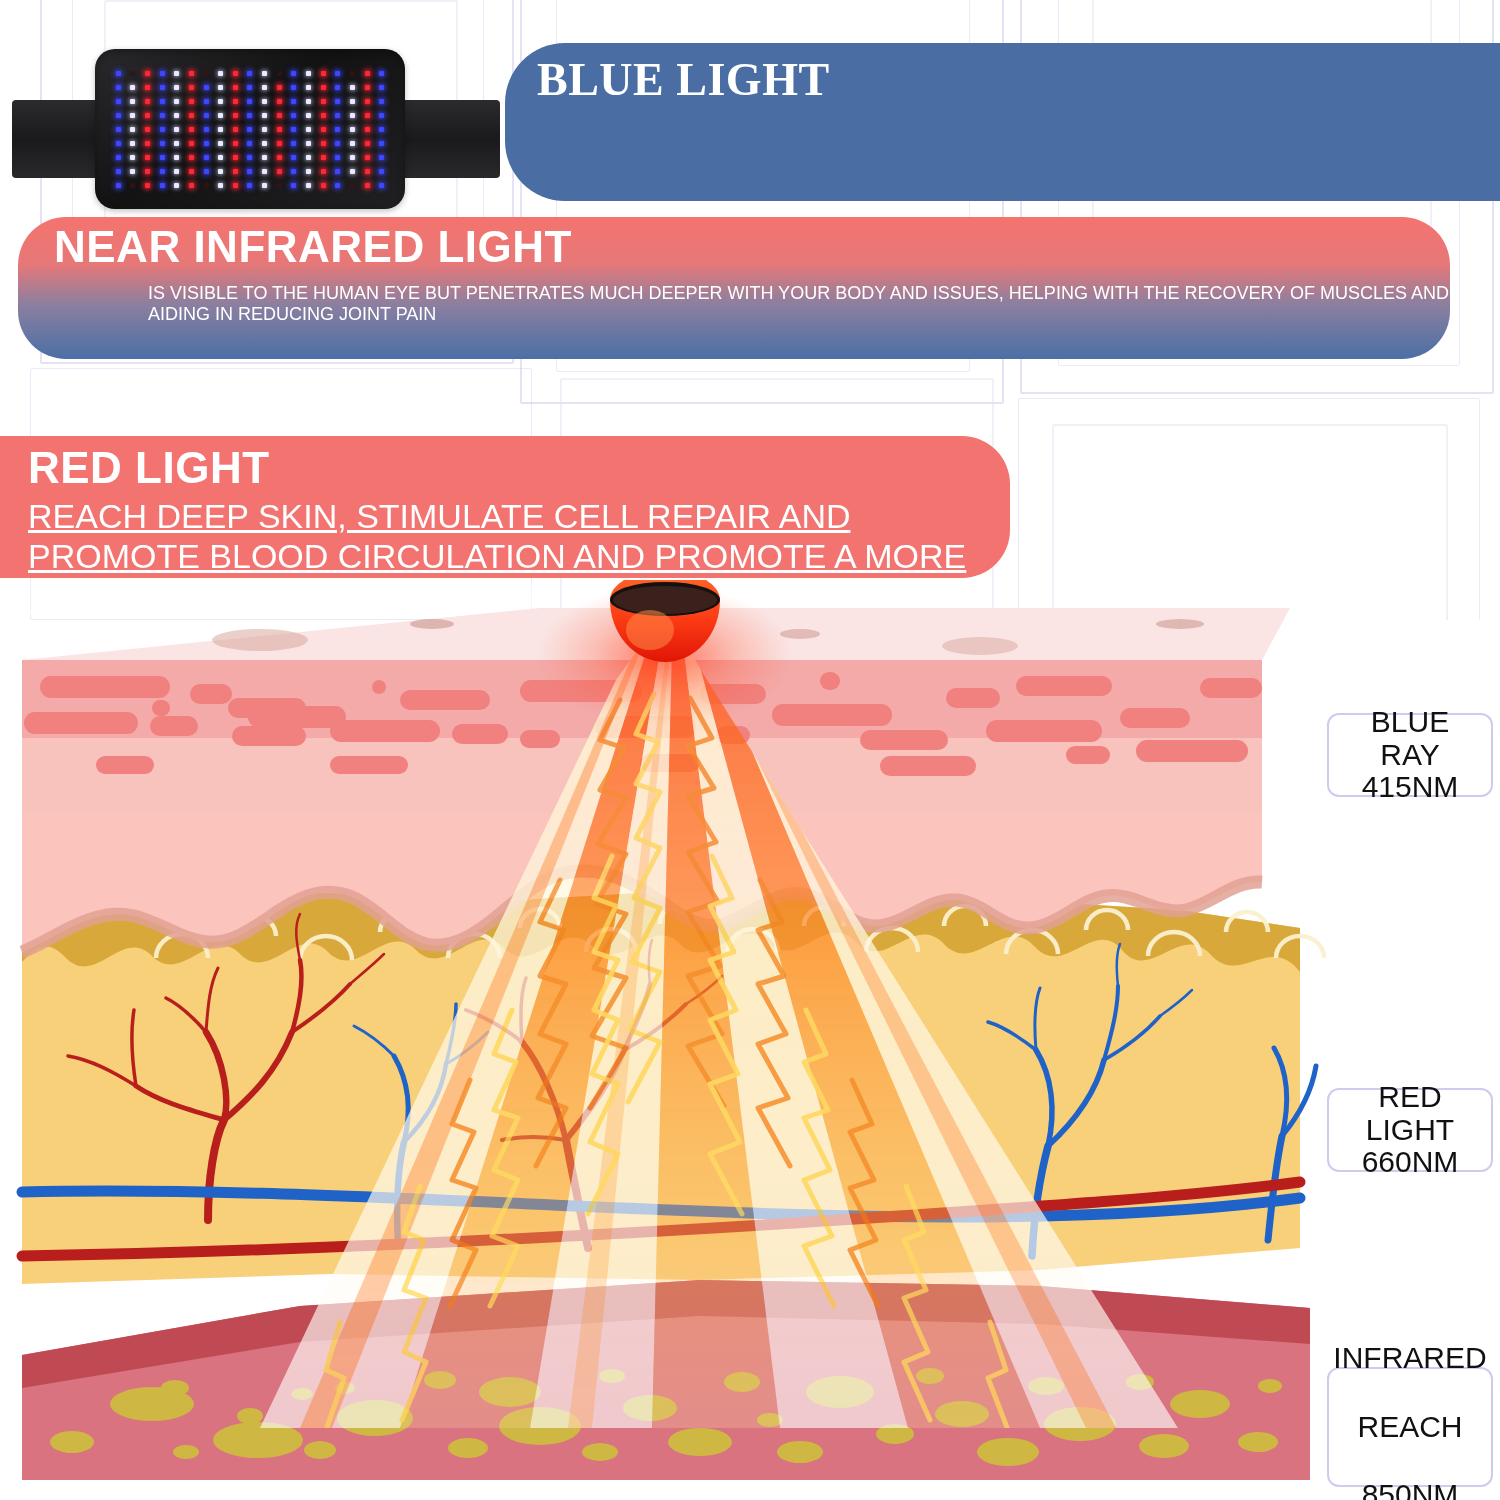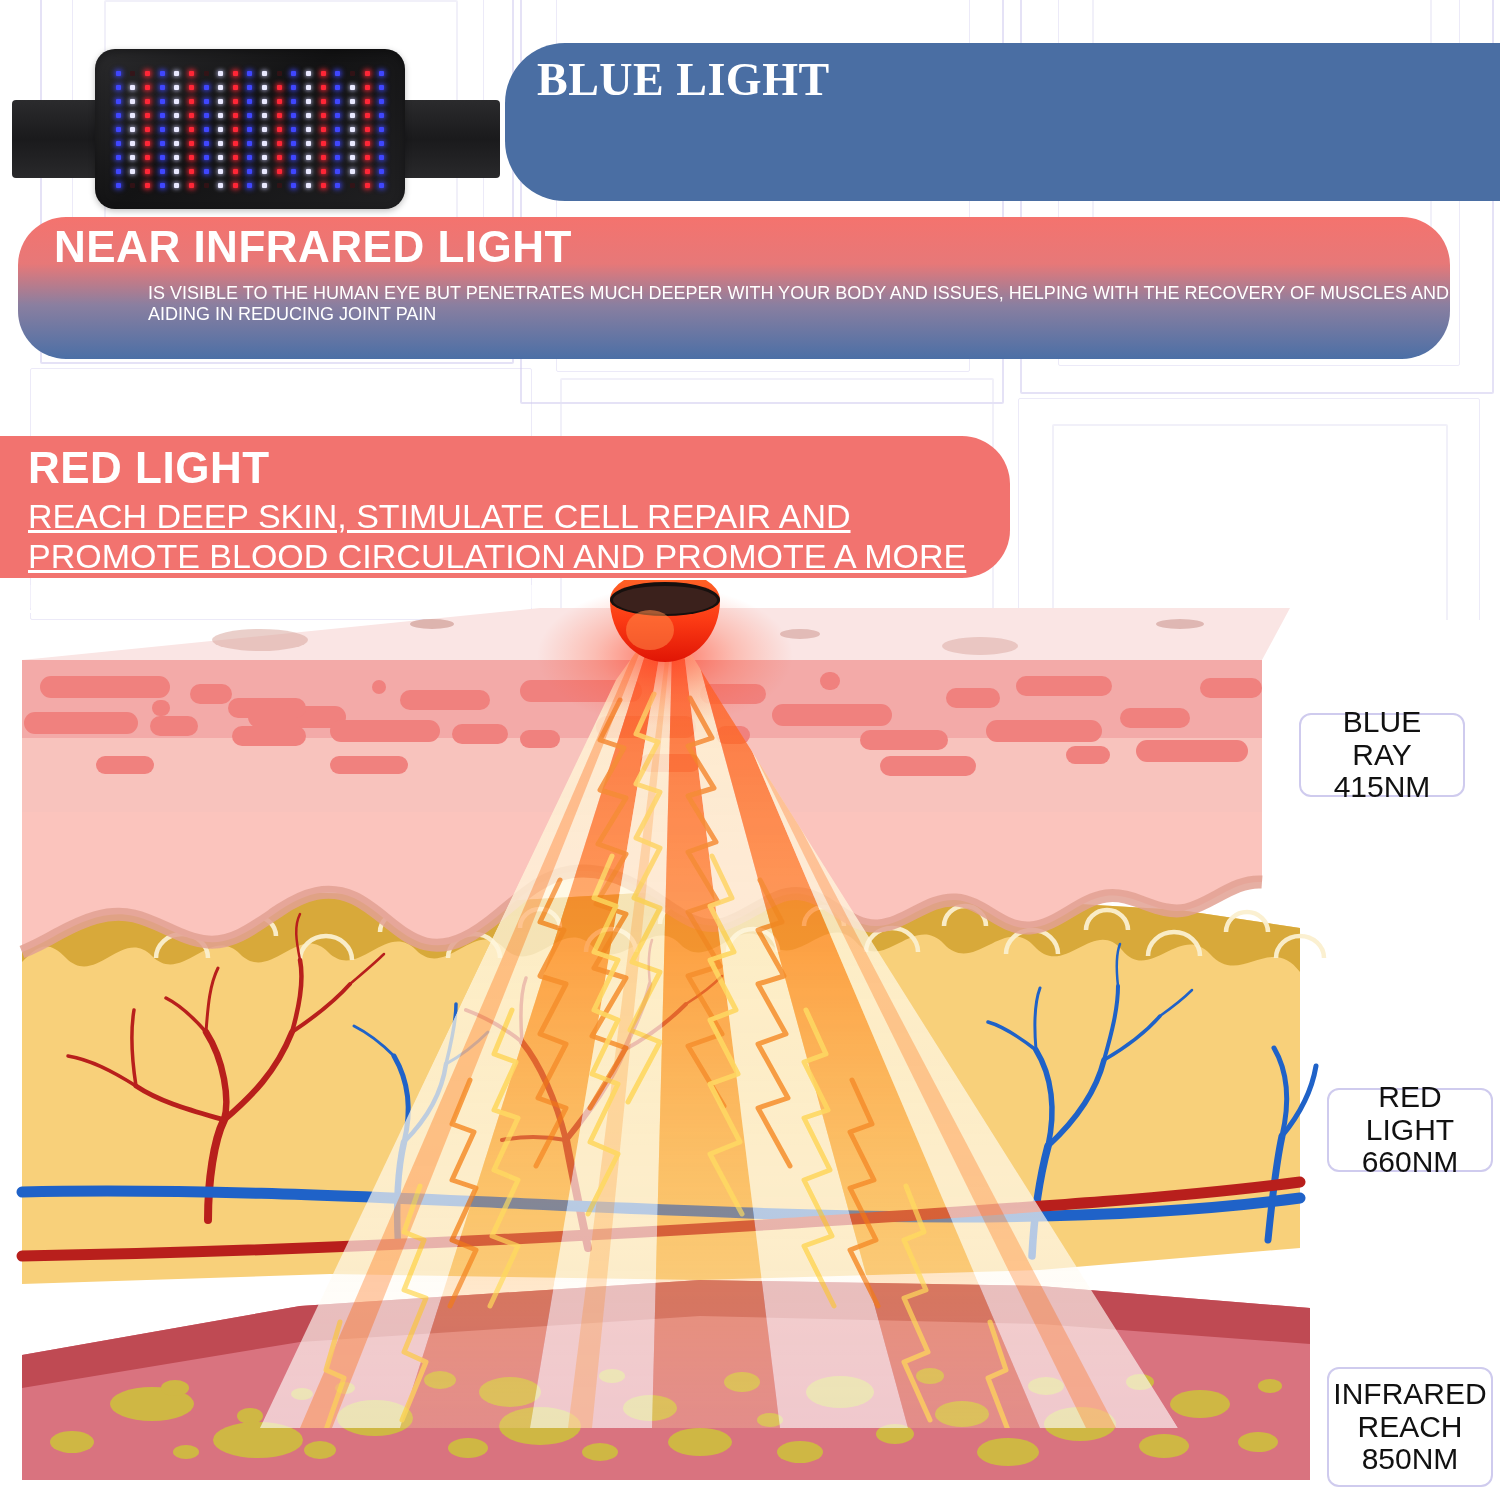--- a/index.html
+++ b/index.html
@@ -64,23 +64,23 @@
   }
   #banner-red .title{font-size:44px;margin:0 0 2px 88px;}
   #banner-red .body{font-size:34px;margin:6px 0 0 88px;text-decoration:underline;}
 
   
   .callout{position:absolute;box-sizing:border-box;
     background:#ffffff;border:2px solid #cfcbee;border-radius:12px;
     color:#111111;text-align:center;font-size:30px;line-height:1.08;
     display:flex;flex-direction:column;justify-content:center;align-items:center;
     padding:8px 10px;}
-  #callout-blue{left:1299px;top:713px;width:166px;height:84px;}
+  #callout-blue{left:1327px;top:713px;width:166px;height:84px;}
   #callout-red{left:1327px;top:1088px;width:166px;height:84px;}
-  #callout-ir{left:1327px;top:1367px;width:166px;height:120px;}
+  #callout-ir{left:1327px;top:1367px;width:166px;height:120px;gap:36px;}
 
   
   #skin{position:absolute;left:0;top:580px;width:1500px;height:920px;}
   .svg-full{position:absolute;left:0;top:0;}
 </style>
 </head>
 <body>
 
 <div id="stage">
 

